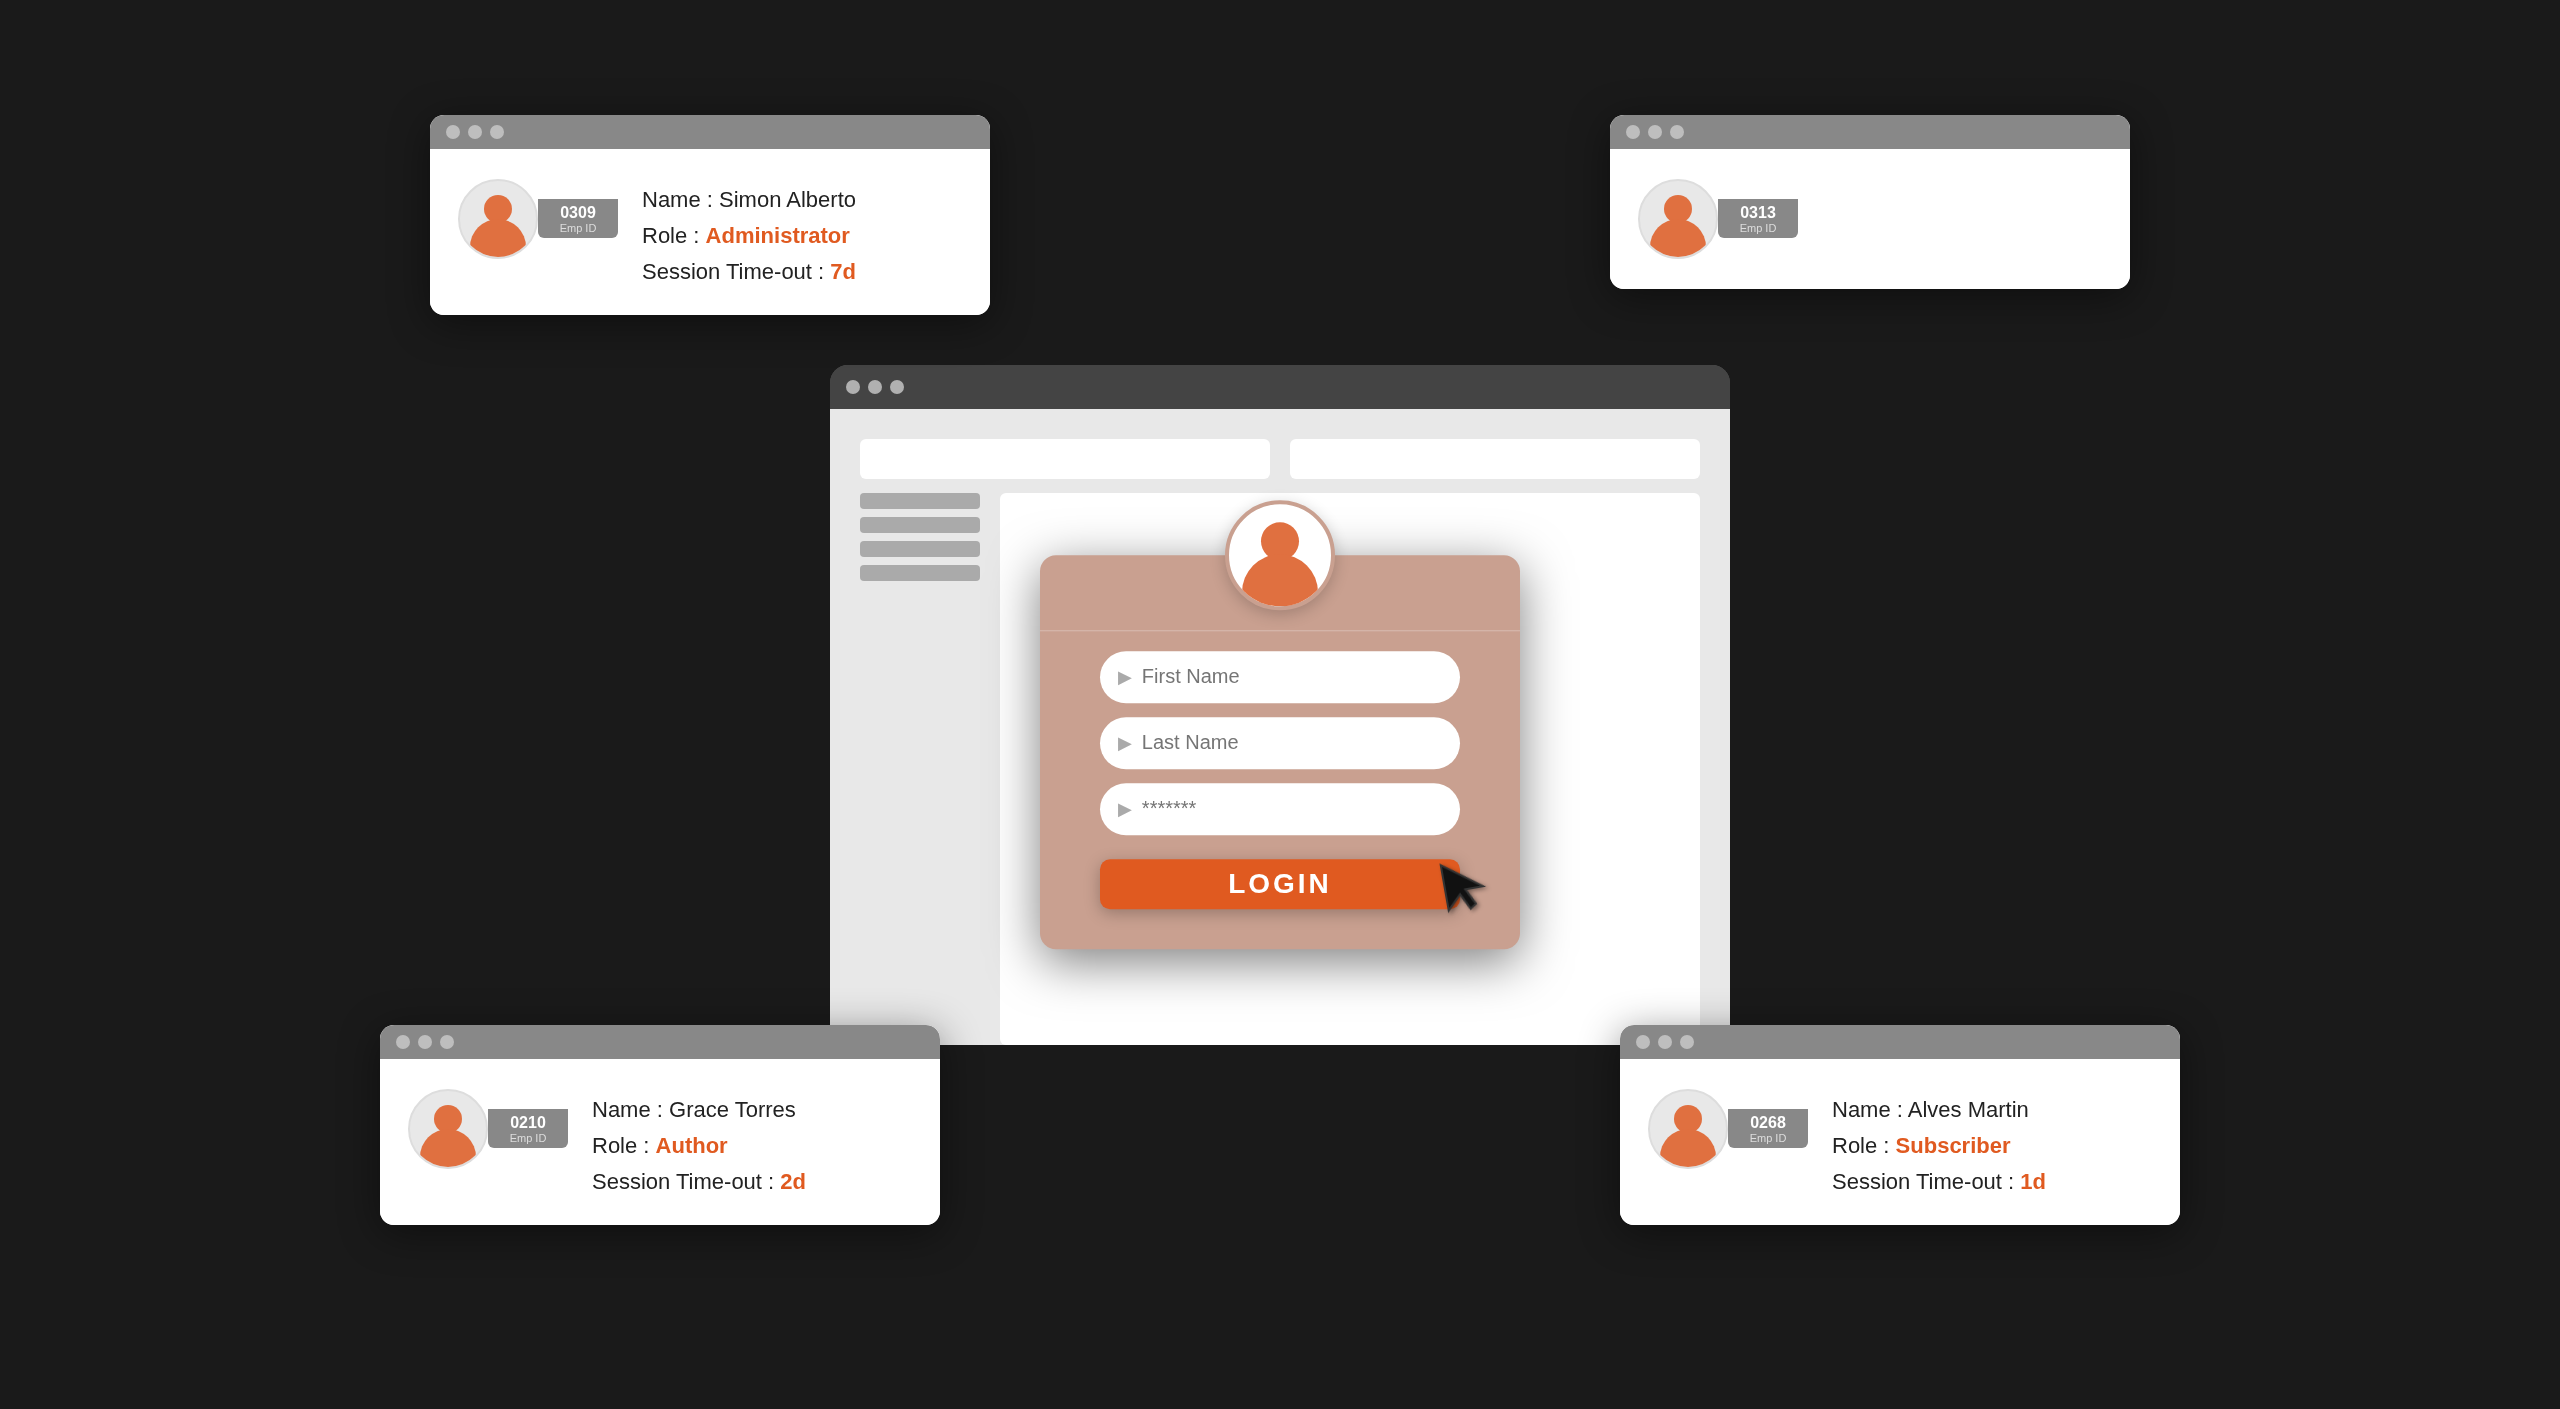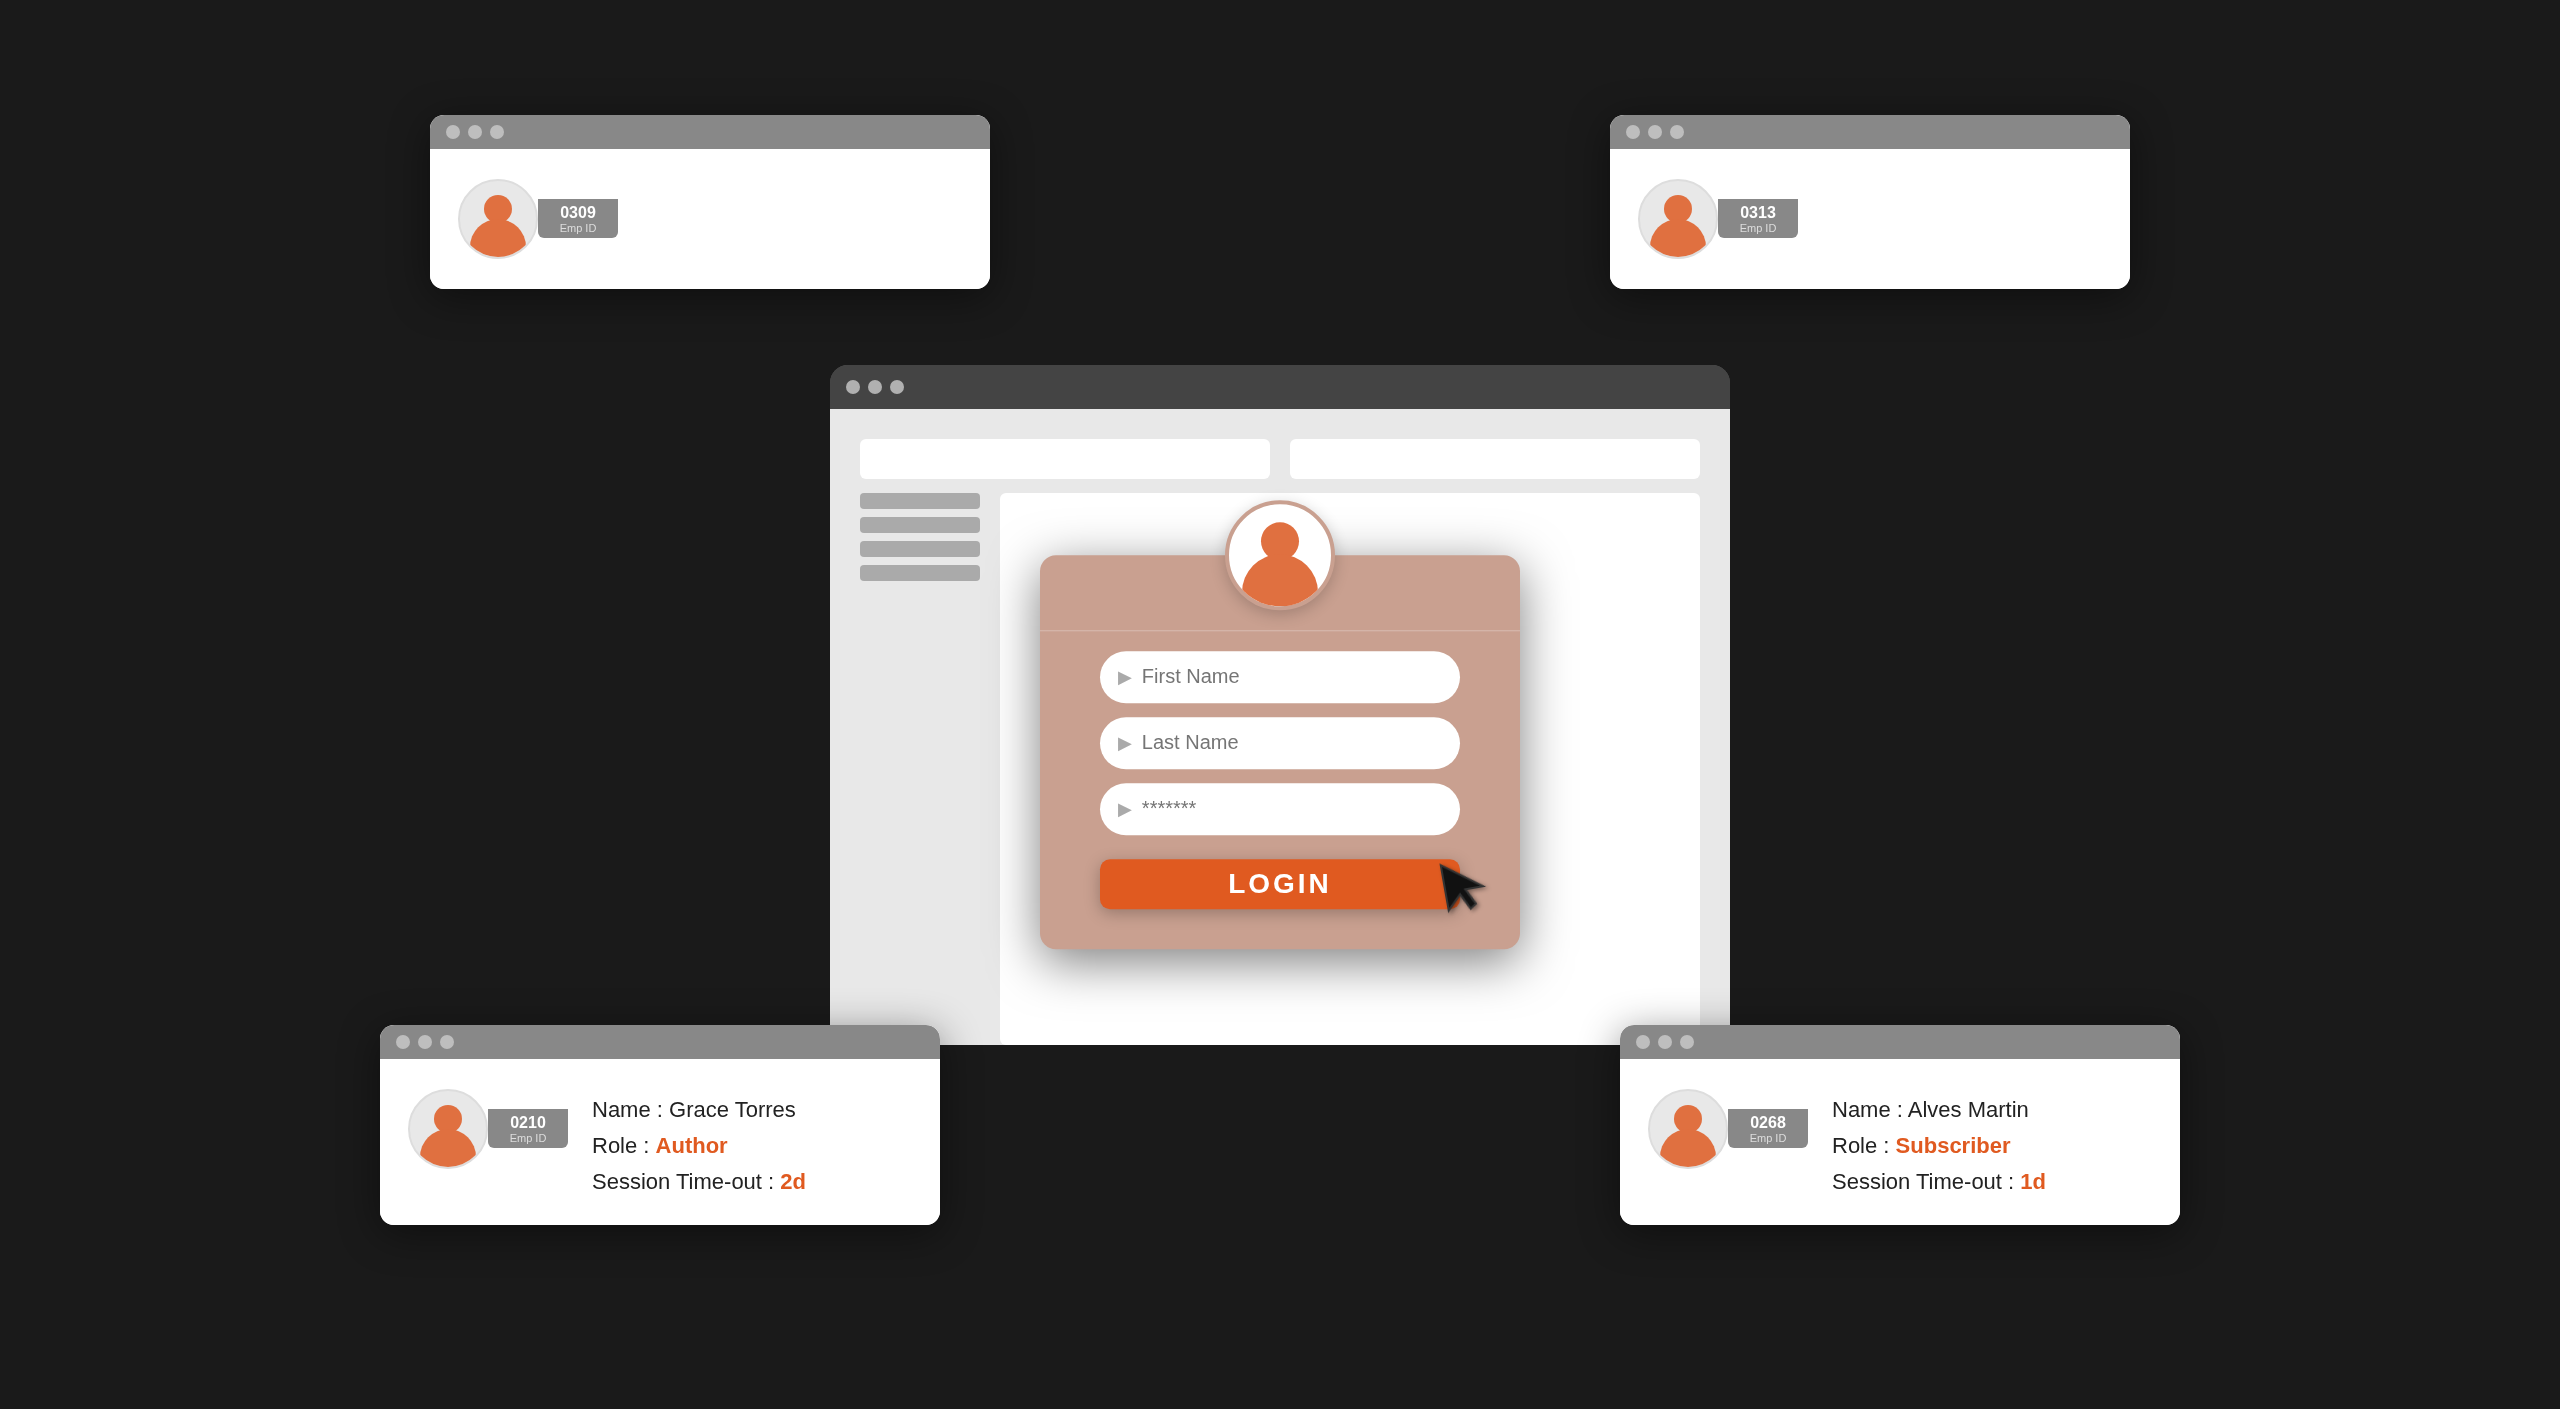--- a/index.html
+++ b/index.html
@@ -414,20 +414,29 @@
           <div class="avatar-person">
             <div class="avatar-head"></div>
             <div class="avatar-body"></div>
           </div>
         </div>
         <div class="emp-id-box">
           <div class="emp-id-number">0309</div>
           <div class="emp-id-label">Emp ID</div>
         </div>
       </div>
+      <div class="card-info">
+        <div class="card-info-line">Name : Simon Alberto</div>
+        <div class="card-info-line">
+          <span>Role : </span><span class="orange highlight">Administrator</span>
+        </div>
+        <div class="card-info-line">
+          <span>Session Time-out : </span><span class="orange highlight">7d</span>
+        </div>
+      </div>
     </div>
   </div>
 
   <div class="browser-card card-top-right">
     <div class="browser-titlebar">
       <div class="traffic-dot"></div>
       <div class="traffic-dot"></div>
       <div class="traffic-dot"></div>
     </div>
     <div class="browser-body">

